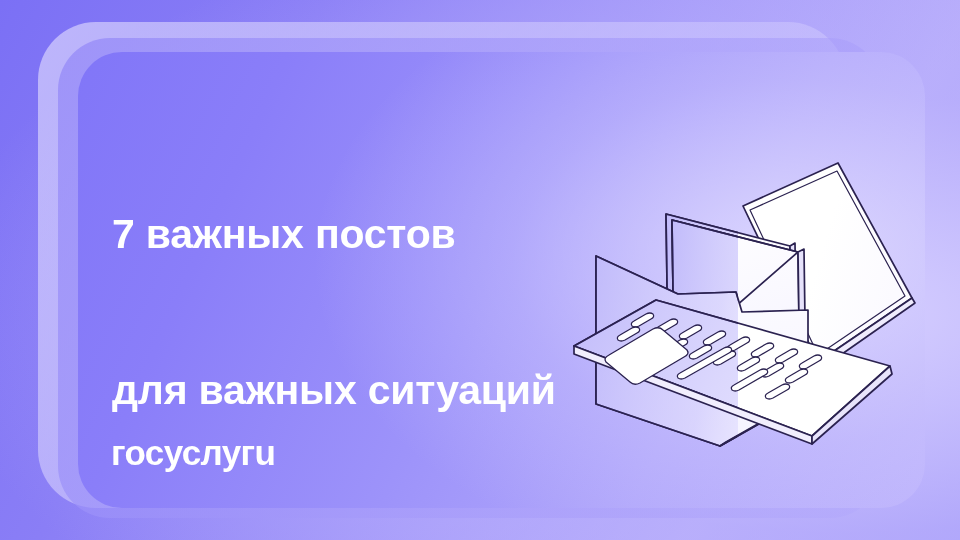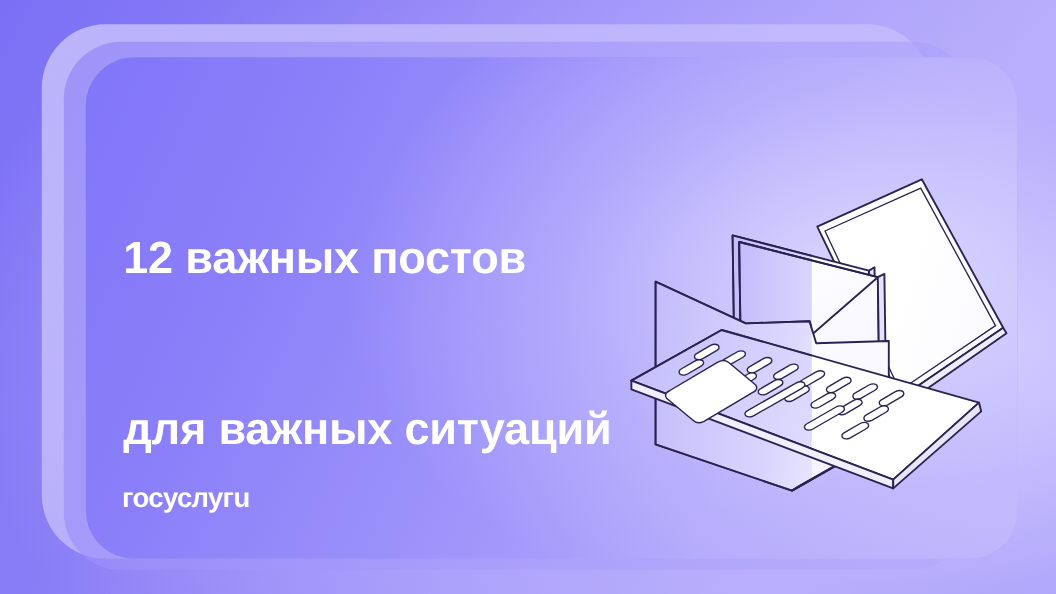--- a/index.html
+++ b/index.html
@@ -44,21 +44,21 @@
     position:absolute;left:112px;top:104px;
     color:#ffffff;
     font-size:41px;font-weight:700;line-height:52px;
     letter-spacing:-0.2px;white-space:pre;
   }
   #headline .hl-line{display:block;}
 
   
   #logo{
     position:absolute;left:111px;top:433px;
-    color:#ffffff;font-size:25px;font-weight:700;
+    color:#ffffff;font-size:35px;font-weight:700;
     letter-spacing:-0.6px;line-height:40px;white-space:pre;
   }
 
   
   #illustration{
     position:absolute;left:560px;top:150px;width:380px;height:300px;
   }
   #illustration svg{display:block;width:380px;height:300px;overflow:visible;}
 </style>
 </head>
@@ -67,21 +67,21 @@
 <div id="banner">
 
   <div class="layer" id="layer-outer"></div>
   <div class="layer" id="layer-middle"></div>
 
   <div id="card-main">
     <div id="card-glow"></div>
   </div>
 
   <div id="headline">
-    <span class="hl-line">12 важных постов</span>
+    <span class="hl-line">7 важных постов</span>
     <span class="hl-line">для важных ситуаций</span>
   </div>
 
   <div id="logo">госуслугu</div>
 
   <div id="illustration">
     <svg viewBox="0 0 380 300" xmlns="http://www.w3.org/2000/svg" aria-hidden="true">
       <defs>
         <linearGradient id="screenGrad" x1="0" y1="0" x2="1" y2="0.35">
           <stop offset="0%" stop-color="#ffffff"></stop>

